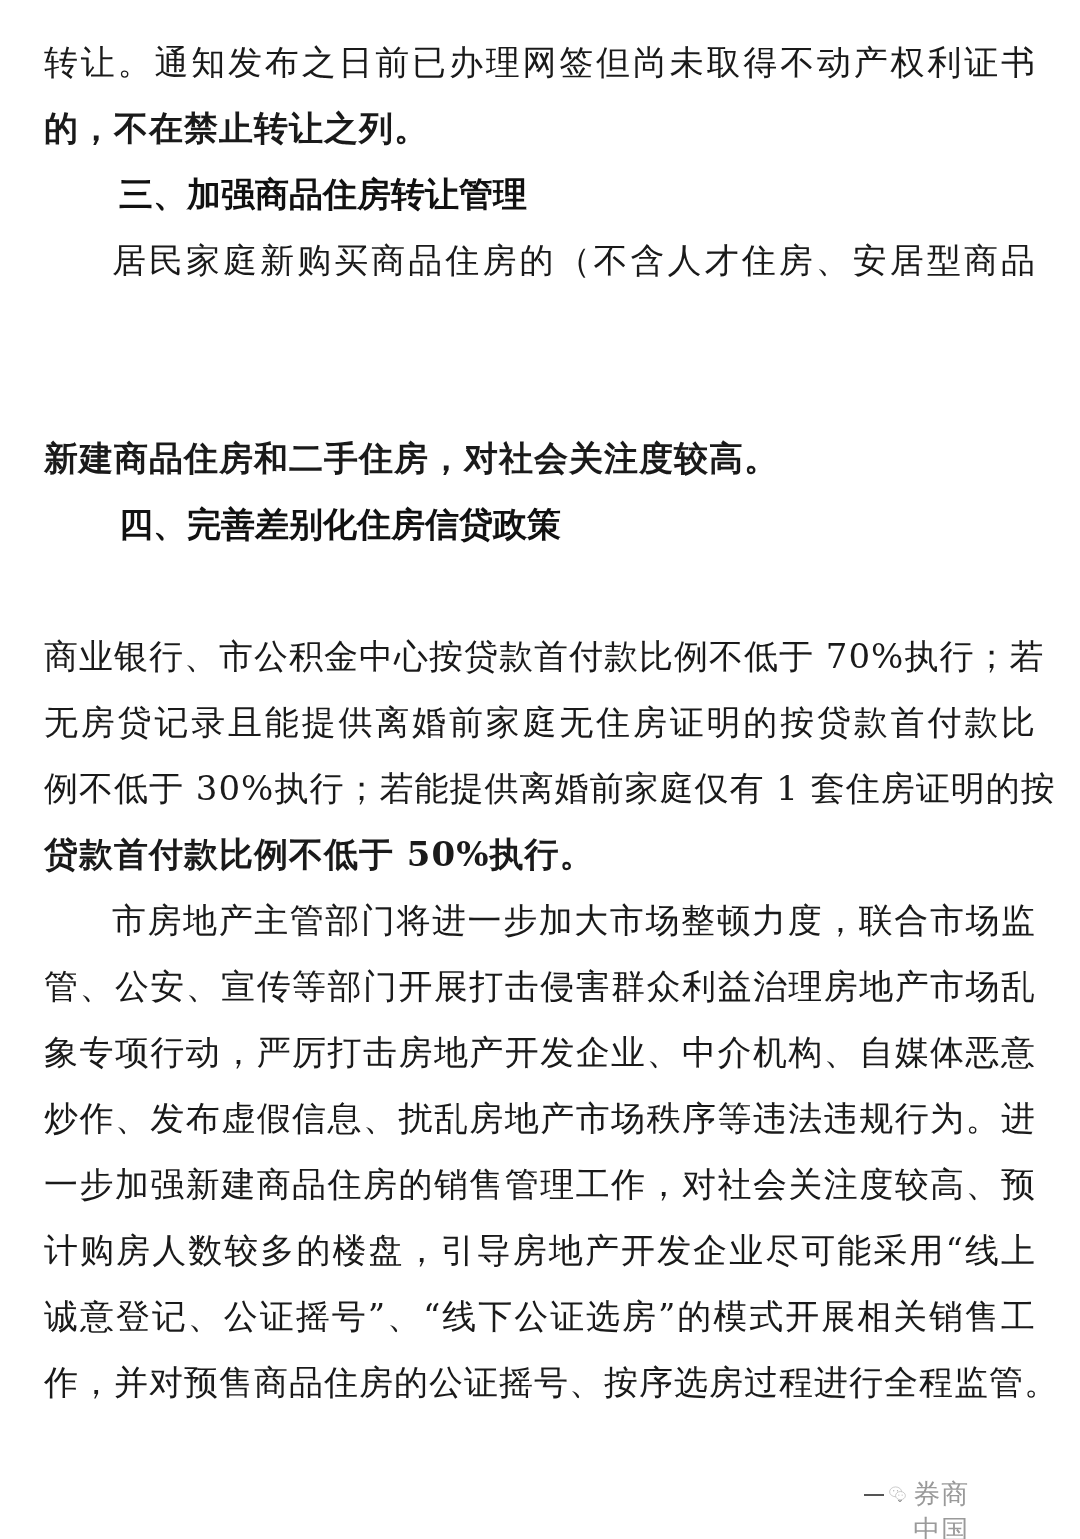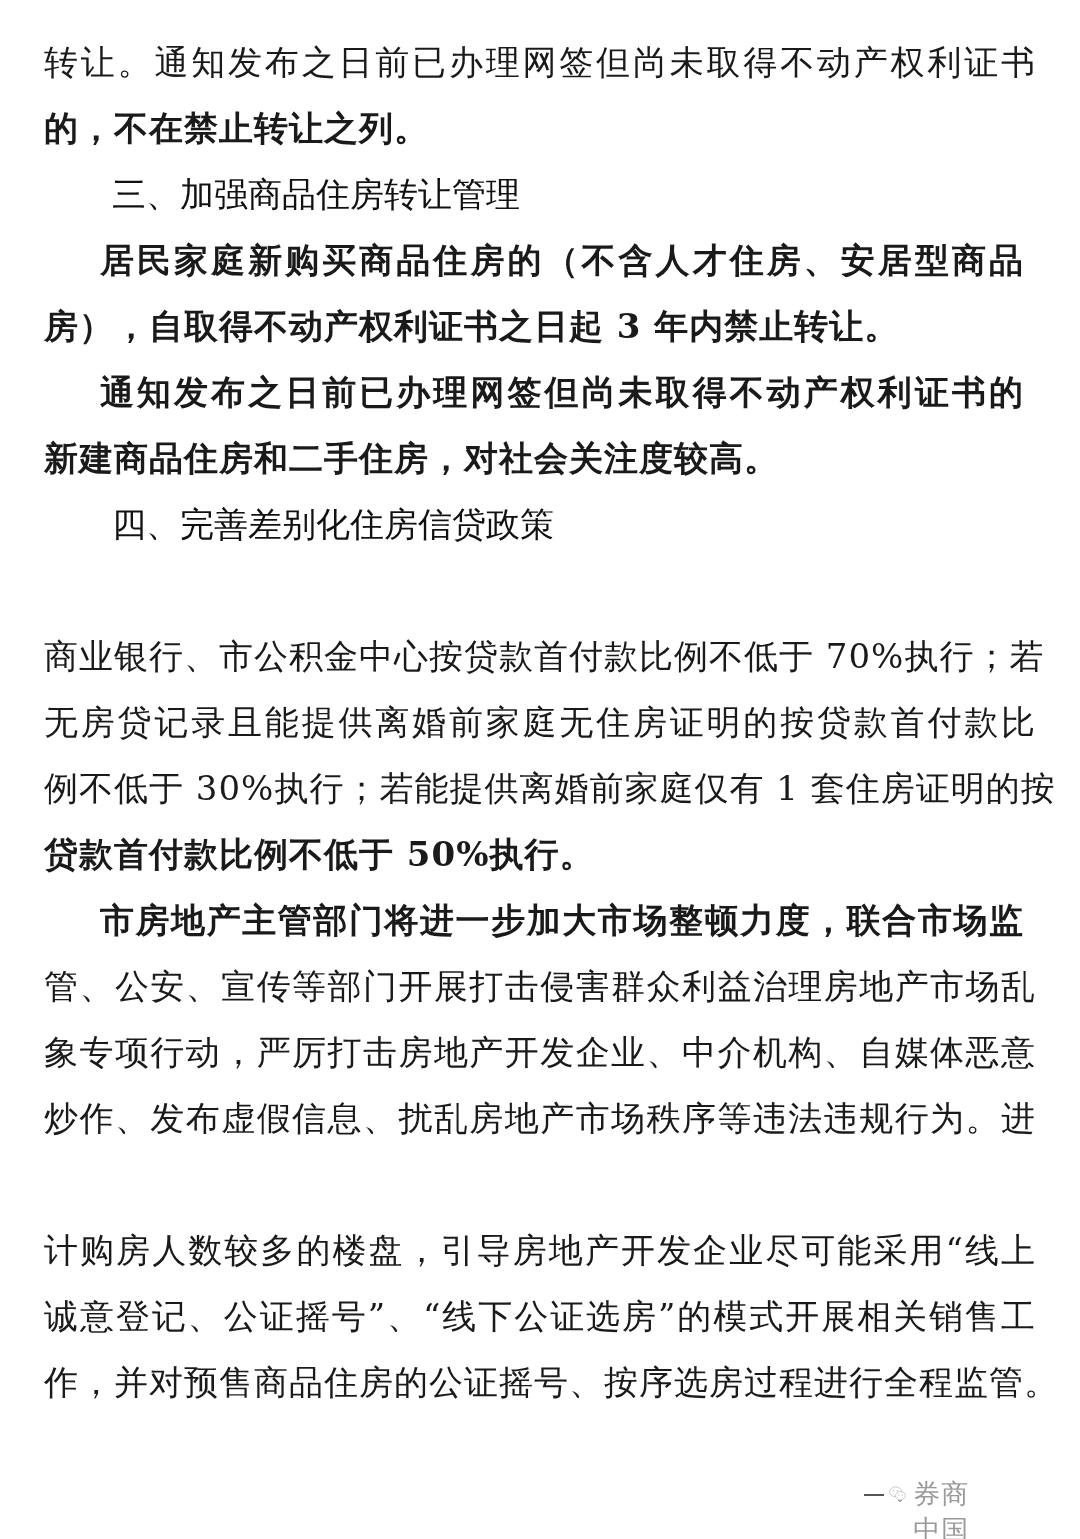--- a/index.html
+++ b/index.html
@@ -28,33 +28,32 @@
       width: 992px;
       font-size: 34px;
       line-height: 40px;
       height: 40px;
       white-space: nowrap;
       text-align: justify;
       text-align-last: justify;
       letter-spacing: 1px;
     }
     .line.indent {
-      left: 100px;
+      left: 112px;
       width: 924px;
-      font-weight: bold;
     }
     .line.last {
       text-align-last: left;
       font-weight: bold;
     }
     .heading {
       position: absolute;
-      left: 112px;
+      left: 119px;
       font-family: "DejaVu Sans", "Liberation Sans", sans-serif;
-      font-weight: normal;
+      font-weight: bold;
       font-size: 34px;
       line-height: 40px;
       height: 40px;
       white-space: nowrap;
       color: #111111;
       text-align: center;
     }
     .watermark {
       position: absolute;
       left: 864px;
@@ -87,36 +86,35 @@
 <body>
 
 <div class="page">
 
   <div class="line" style="top:42px">转让。通知发布之日前已办理网签但尚未取得不动产权利证书</div>
   <div class="line last" style="top:108px">的，不在禁止转让之列。</div>
 
   <div class="heading" style="top:174px">三、加强商品住房转让管理</div>
 
   <div class="line indent" style="top:240px">居民家庭新购买商品住房的（不含人才住房、安居型商品</div>
-  <div class="line last" style="top:306px">房），自取得不动产权利证书之日起 3 年内禁止转让。</div>
 
-  <div class="line indent" style="top:372px">通知发布之日前已办理网签但尚未取得不动产权利证书的</div>
   <div class="line last" style="top:438px">新建商品住房和二手住房，对社会关注度较高。</div>
 
   <div class="heading" style="top:504px">四、完善差别化住房信贷政策</div>
 
   <div class="line" style="top:636px">商业银行、市公积金中心按贷款首付款比例不低于 70%执行；若</div>
   <div class="line" style="top:702px">无房贷记录且能提供离婚前家庭无住房证明的按贷款首付款比</div>
   <div class="line" style="top:768px">例不低于 30%执行；若能提供离婚前家庭仅有 1 套住房证明的按</div>
   <div class="line last" style="top:834px">贷款首付款比例不低于 50%执行。</div>
 
   <div class="line indent" style="top:900px">市房地产主管部门将进一步加大市场整顿力度，联合市场监</div>
   <div class="line" style="top:966px">管、公安、宣传等部门开展打击侵害群众利益治理房地产市场乱</div>
   <div class="line" style="top:1032px">象专项行动，严厉打击房地产开发企业、中介机构、自媒体恶意</div>
   <div class="line" style="top:1098px">炒作、发布虚假信息、扰乱房地产市场秩序等违法违规行为。进</div>
+  <div class="line" style="top:1164px">一步加强新建商品住房的销售管理工作，对社会关注度较高、预</div>
   <div class="line" style="top:1230px">计购房人数较多的楼盘，引导房地产开发企业尽可能采用“线上</div>
   <div class="line" style="top:1296px">诚意登记、公证摇号”、“线下公证选房”的模式开展相关销售工</div>
   <div class="line" style="top:1362px">作，并对预售商品住房的公证摇号、按序选房过程进行全程监管。</div>
 
   <div class="watermark">
     <div class="wm-dash"></div>
     <svg class="wm-icon" viewBox="0 0 36 36">
       <ellipse cx="14" cy="14" rx="11" ry="9" fill="#ffffff" stroke="#b0b0b0" stroke-width="1.2"></ellipse>
       <circle cx="10.5" cy="12" r="1.2" fill="#b0b0b0"></circle>
       <circle cx="17.5" cy="12" r="1.2" fill="#b0b0b0"></circle>

